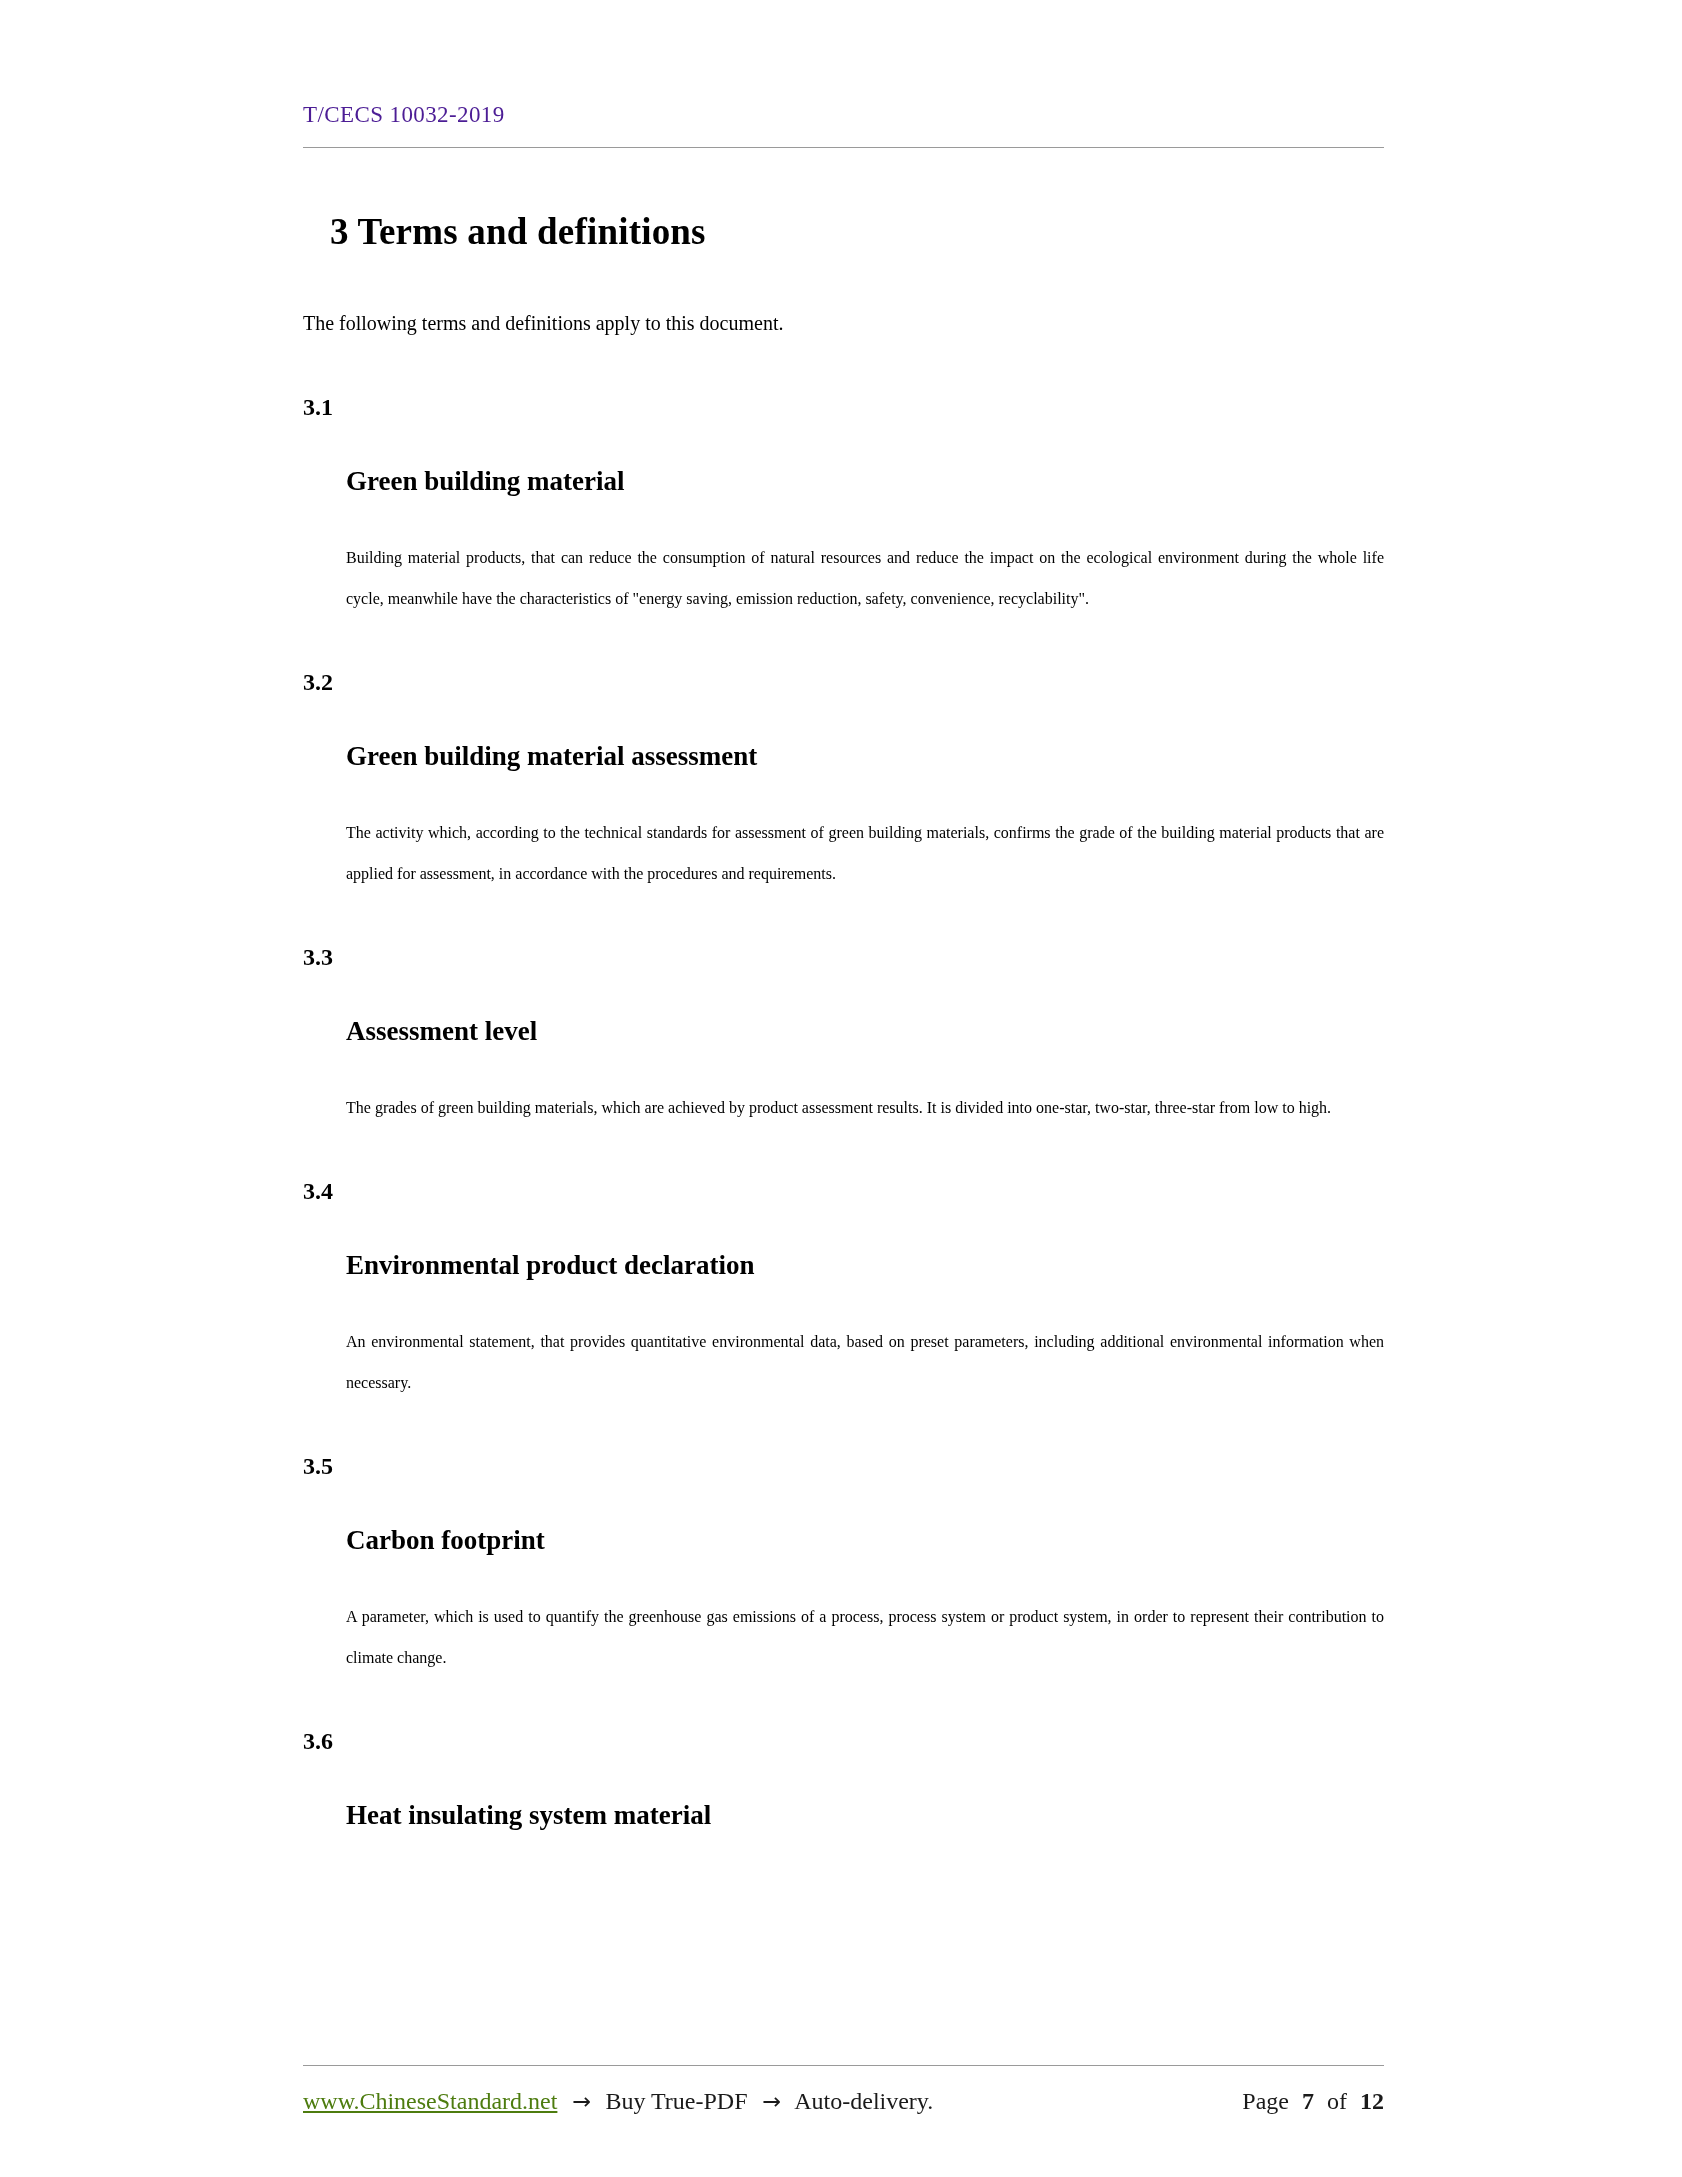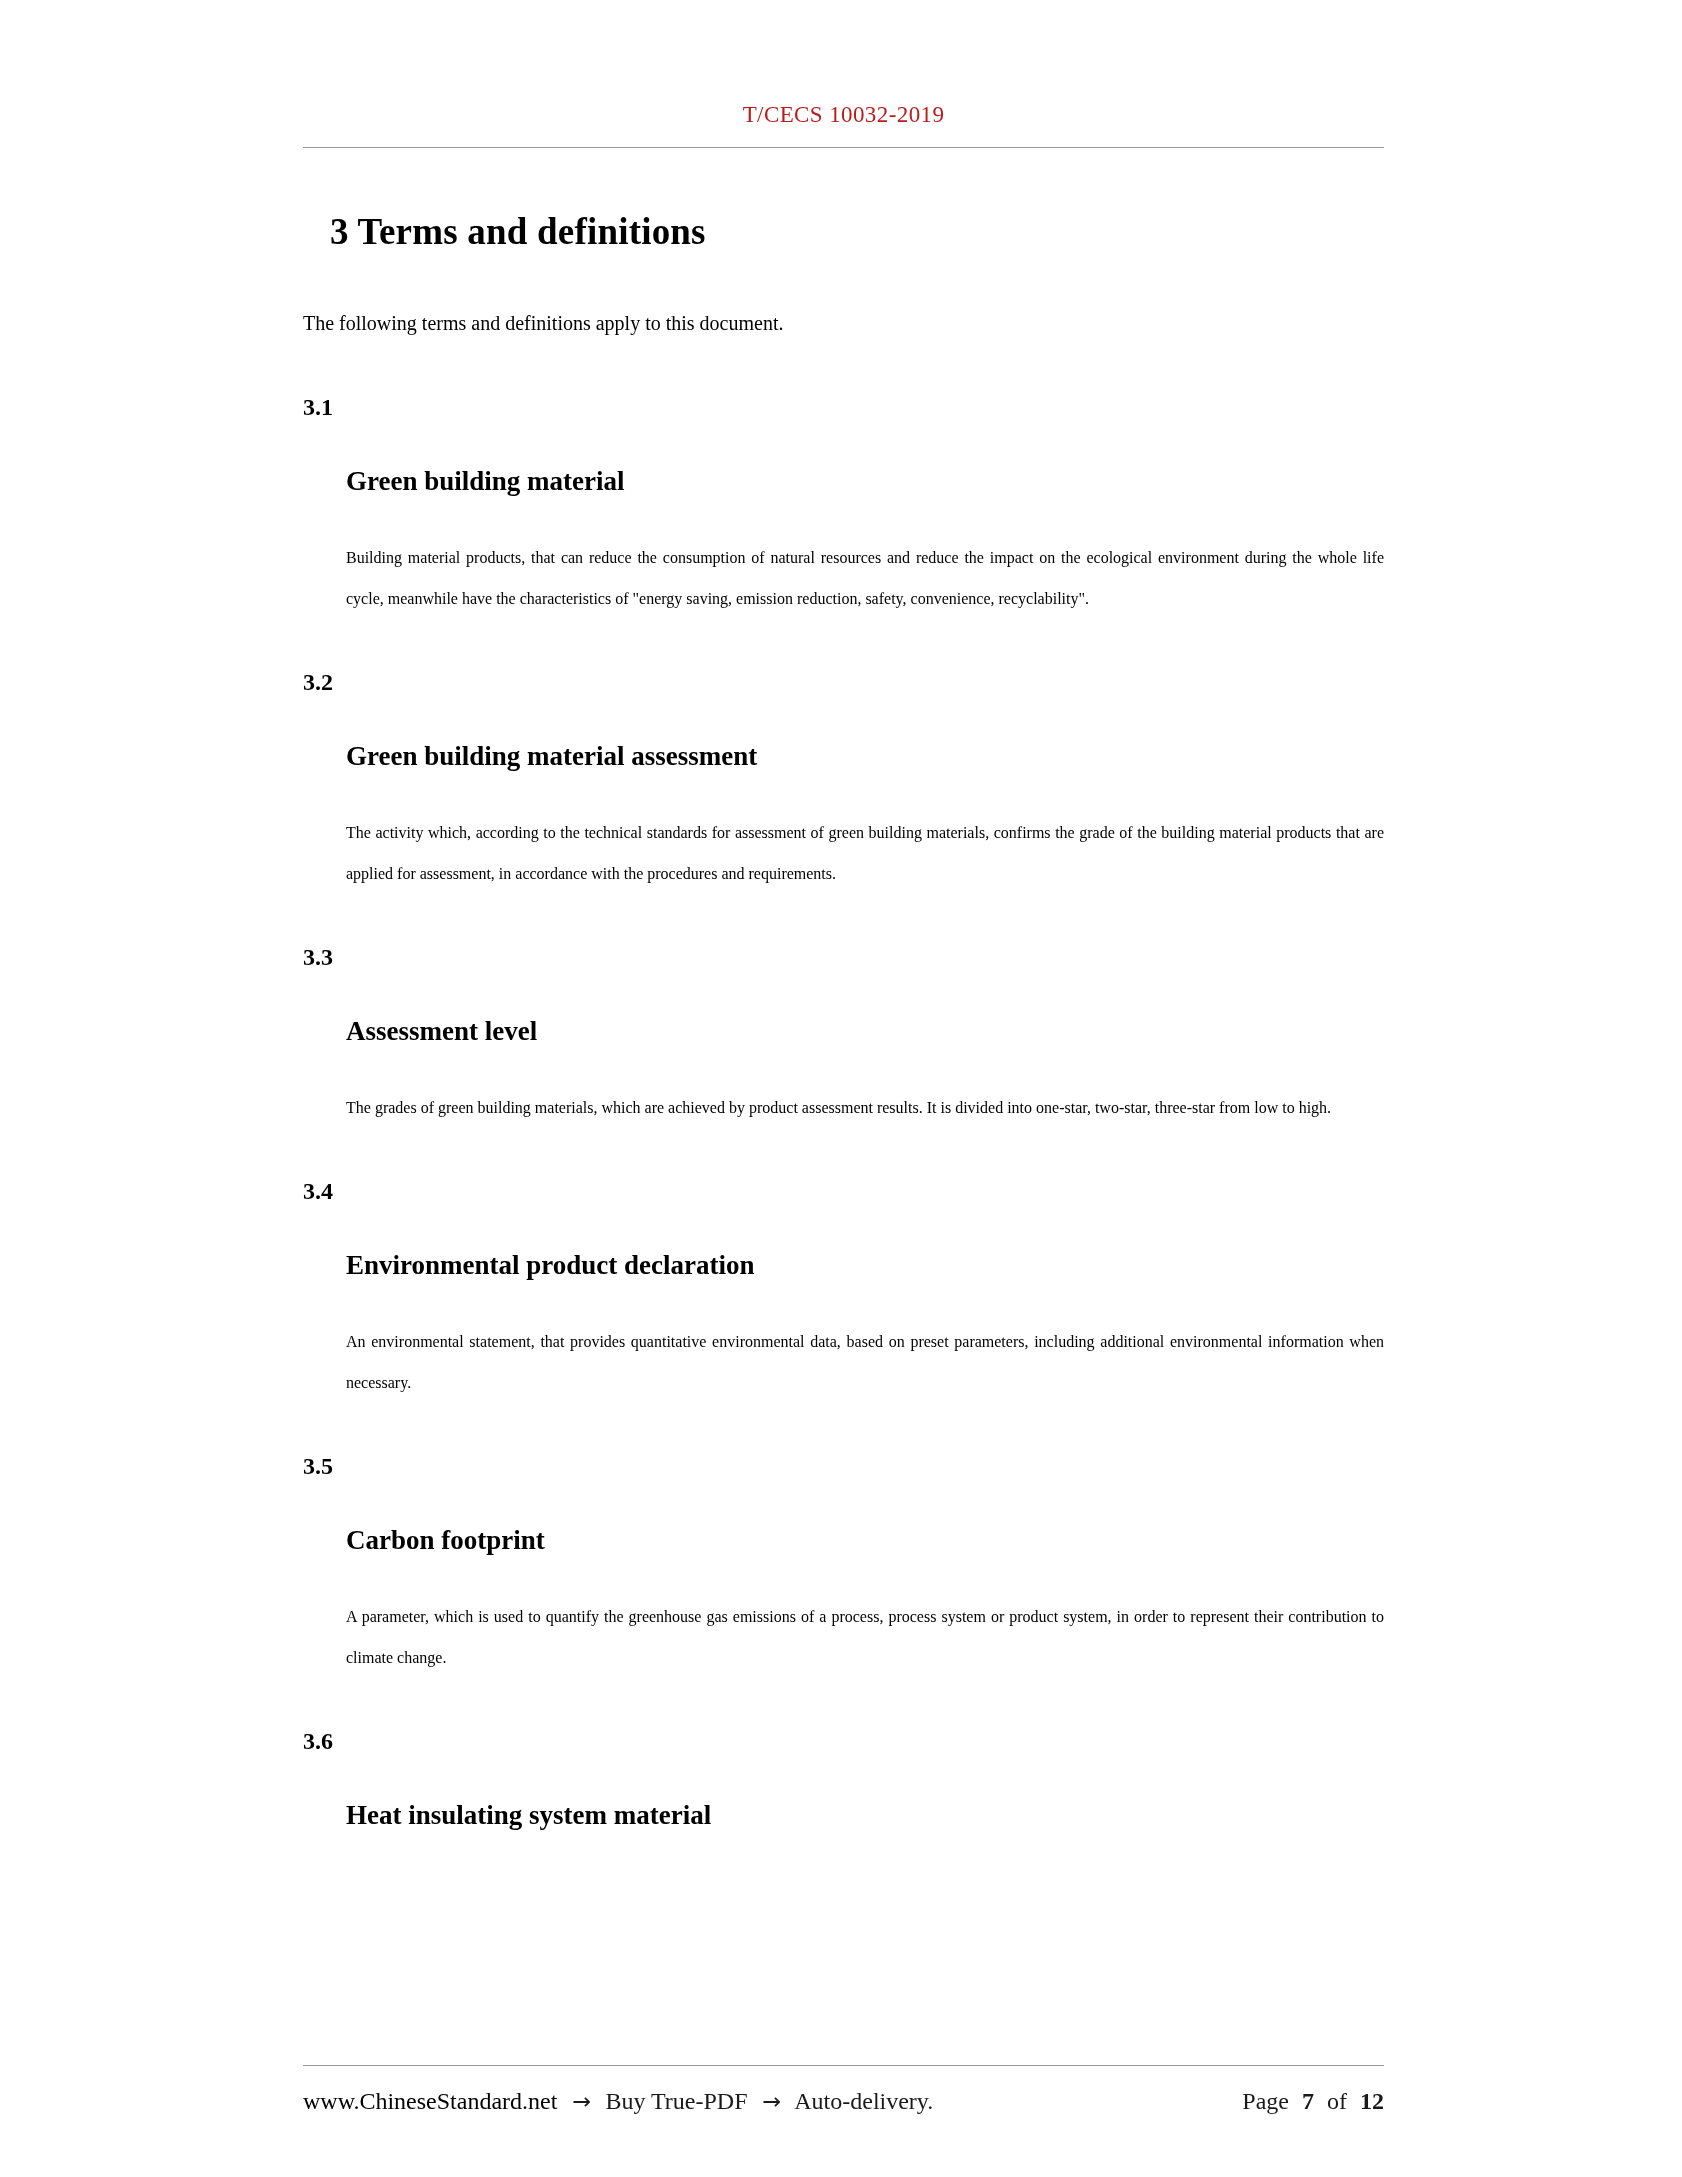--- a/index.html
+++ b/index.html
@@ -16,23 +16,23 @@
     overflow: hidden;
   }
   .content {
     position: absolute;
     top: 0;
     left: 303px;
     width: 1081px;
   }
   .doc-header {
     margin-top: 102px;
-    text-align: center;
+    text-align: left;
     font-size: 23px;
-    color: #b91c1c;
+    color: #4c1d95;
     letter-spacing: 0.4px;
   }
   .header-rule {
     margin-top: 19px;
     border: 0;
     border-top: 1.7px solid #9a9a9a;
     height: 0;
   }
   .page-title {
     margin-top: 62px;
@@ -79,22 +79,23 @@
     display: flex;
     justify-content: space-between;
     align-items: baseline;
     font-size: 24px;
     color: #1a1a1a;
   }
   .footer-left span {
     margin-right: 8.6px;
   }
   .footer-link {
+    text-decoration: underline;
     cursor: pointer;
-    color: #000000;
+    color: #4d7c0f;
   }
   .arrow {
     font-family: "DejaVu Sans", sans-serif;
     font-size: 22.5px;
   }
   .footer-right span {
     margin-left: 7px;
   }
   .bold {
     font-weight: bold;

